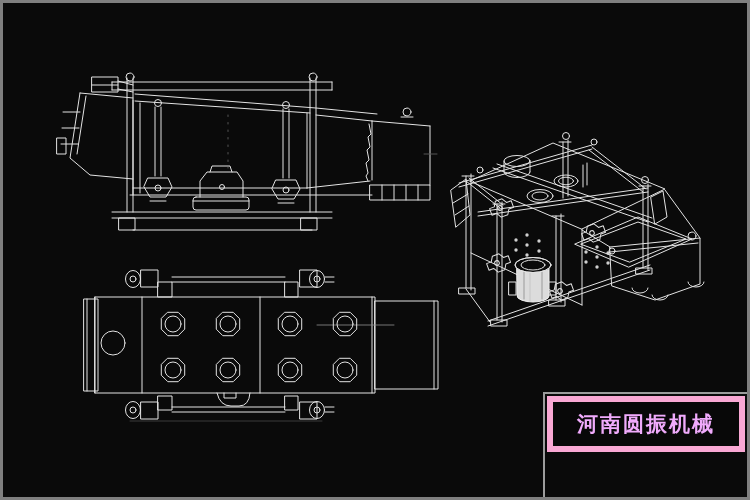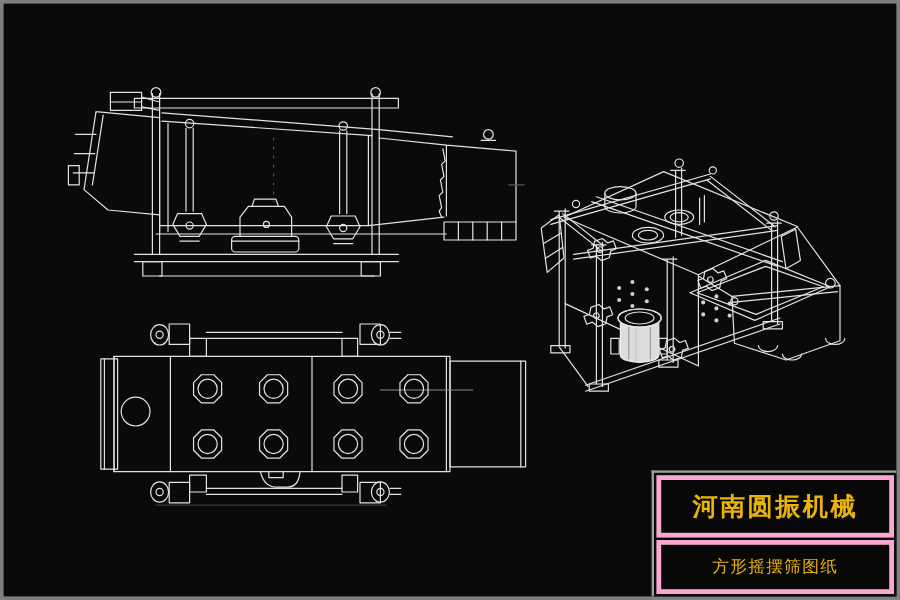--- a/index.html
+++ b/index.html
@@ -25,23 +25,23 @@
 
   .title-block {
     position:absolute; left:540px; top:389px; right:0; bottom:0;
     border-left:2px solid #9c9c9c;
     border-top:2px solid #9c9c9c;
     padding:2px;
     display:flex; flex-direction:column; gap:2px;
     background:#0a0a0a;
   }
   .tb-cell {
-    border:4px solid #f9a8d4;
+    border:6px solid #f9a8d4;
     display:flex; align-items:center; justify-content:center;
-    color:#eab308; background:#080808;
+    color:#f0abfc; background:#080808;
   }
   .tb-company { height:44px; font-size:21px; font-weight:bold; letter-spacing:2px; }
   .tb-title   { flex:1; font-size:14px; letter-spacing:1px; }
 </style>
 </head>
 <body>
 
 <div>
   <svg class="drawing-svg" viewBox="0 0 750 500" xmlns="http://www.w3.org/2000/svg">
     <defs>
@@ -210,15 +210,14 @@
       <path d="M632,288 a8,5 0 0 0 16,0 M652,295 a8,5 0 0 0 16,0 M688,282 a8,5 0 0 0 16,0"></path>
       <circle cx="692" cy="236" r="4"></circle>
         <circle cx="612" cy="251" r="3"></circle>
 
       <path d="M488,326 L650,270 M488,321 L650,265 M466,289 L490,322"></path>
     </g>
   </svg>
 
   <div class="title-block">
     <div class="tb-cell tb-company">河南圆振机械</div>
-    <div class="tb-cell tb-title">方形摇摆筛图纸</div>
   </div>
 </div>
 
 </body></html>

